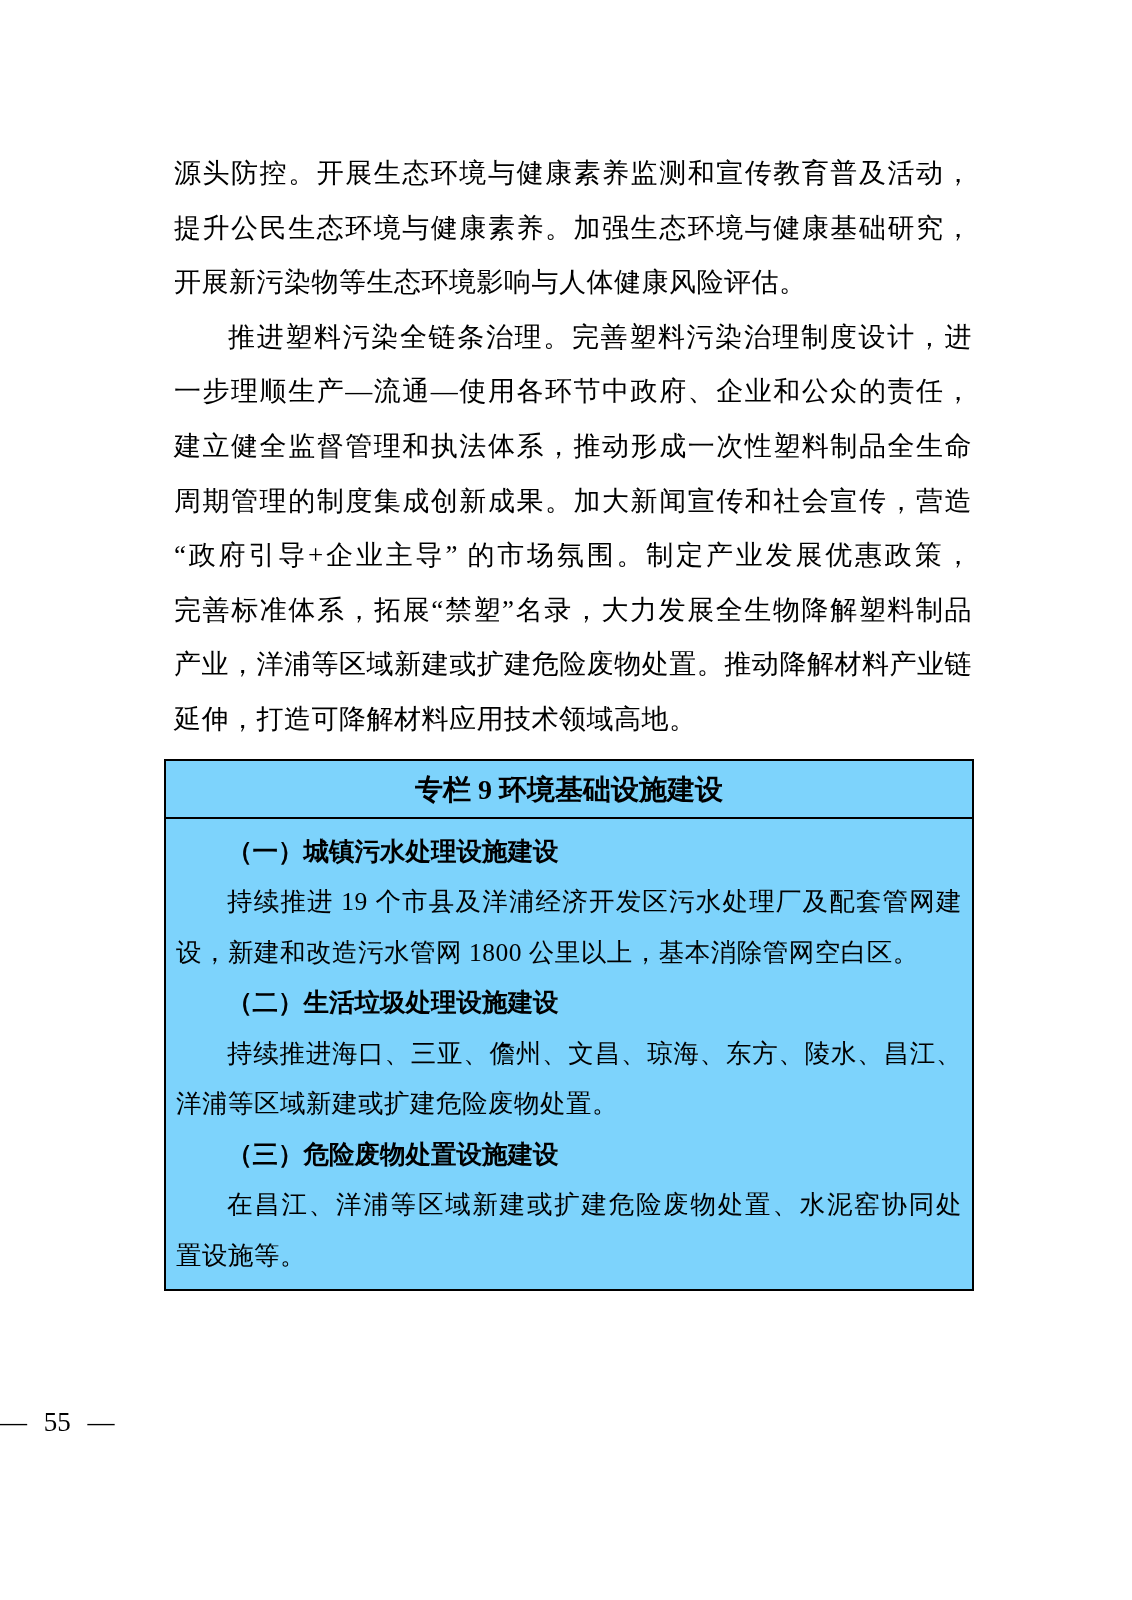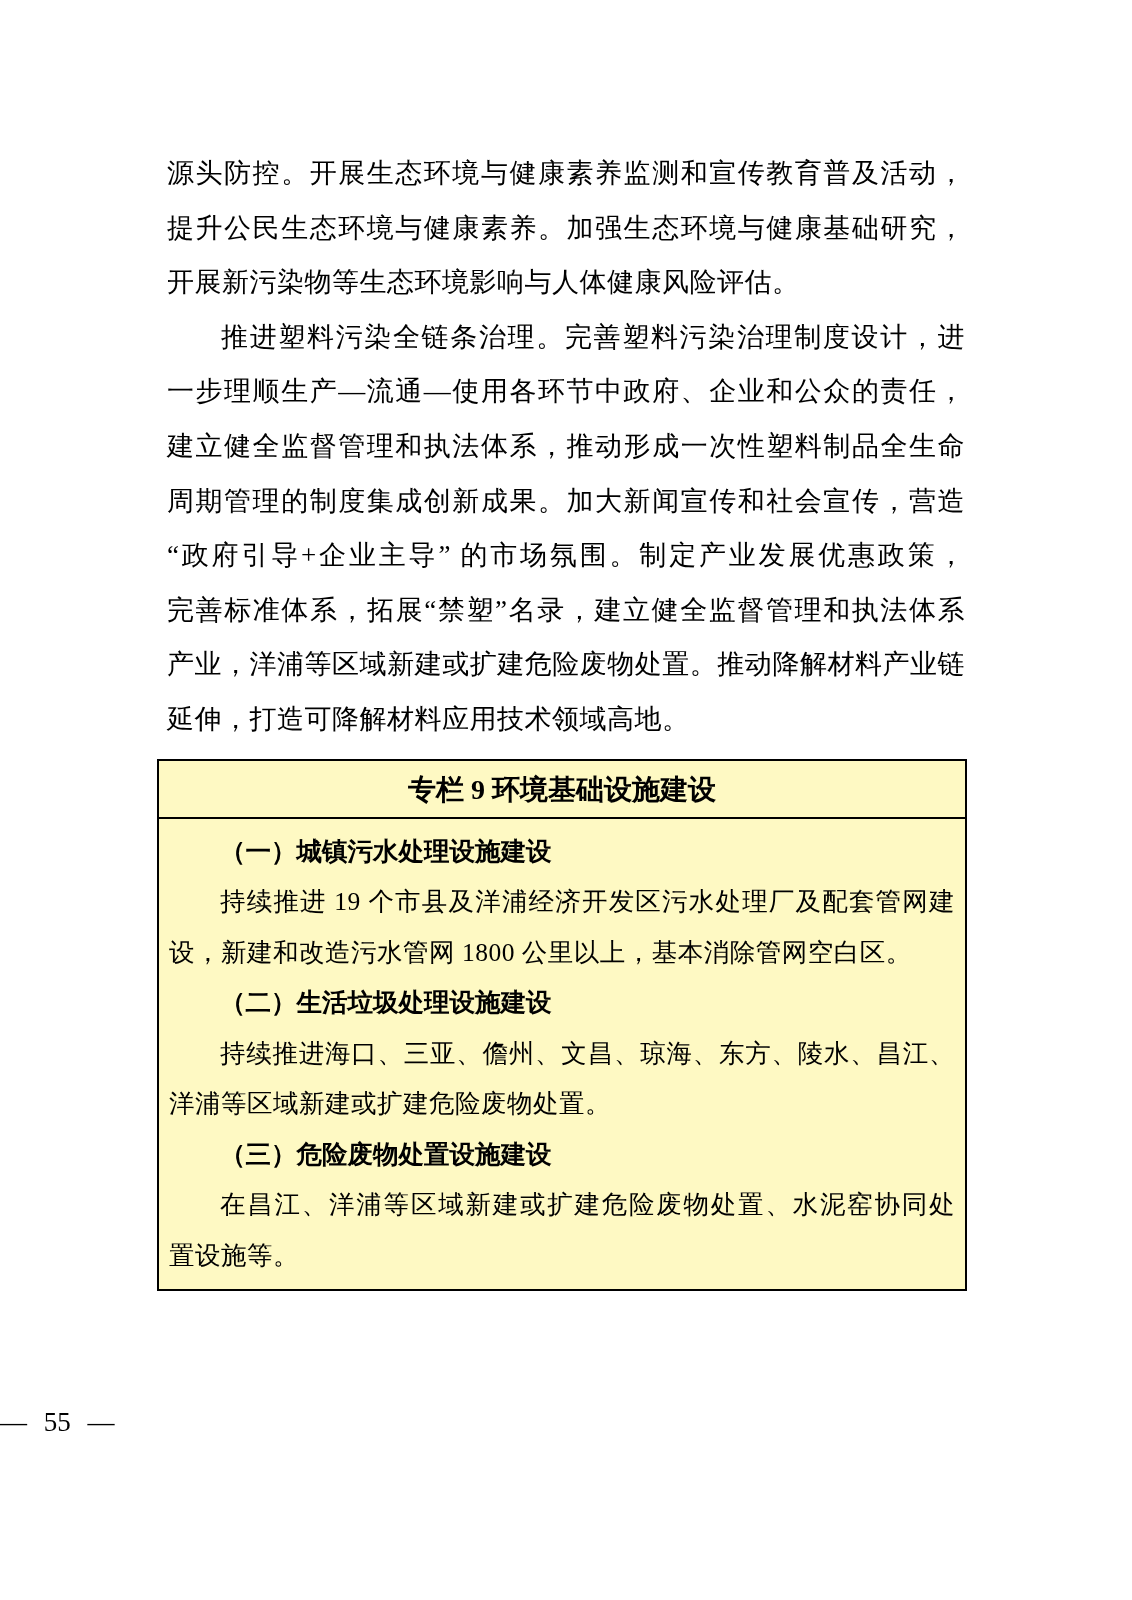--- a/index.html
+++ b/index.html
@@ -8,21 +8,21 @@
     position: relative;
     width: 1132px;
     height: 1600px;
     background: #ffffff;
     color: #000000;
     font-family: "Liberation Serif", "DejaVu Serif", serif;
     overflow: hidden;
   }
   .content {
     position: absolute;
-    left: 167px;
+    left: 174px;
     top: 146px;
     width: 798px;
   }
   .bline {
     margin: 0;
     font-size: 27px;
     line-height: 54.6px;
     letter-spacing: 0.5px;
     text-align: justify;
     text-align-last: justify;
@@ -30,21 +30,21 @@
   }
   .bline.lastline { text-align-last: left; }
   .bline.indent { text-indent: 54px; }
   .bold { font-weight: normal; }
   .column-box {
     position: relative;
     left: -10px;
     width: 810px;
     margin-top: 12px;
     border: 2px solid #000000;
-    background: #fef9c3;
+    background: #7dd3fc;
   }
   .box-header {
     height: 58px;
     line-height: 58px;
     text-align: center;
     text-align-last: center;
     font-size: 28px;
     font-weight: bold;
     border-bottom: 2px solid #000000;
     color: #000000;
@@ -93,21 +93,21 @@
 
     <p class="bline">源头防控。开展生态环境与健康素养监测和宣传教育普及活动，</p>
     <p class="bline">提升公民生态环境与健康素养。加强生态环境与健康基础研究，</p>
     <p class="bline lastline">开展新污染物等生态环境影响与人体健康风险评估。</p>
 
     <p class="bline indent"><span class="bold">推进塑料污染全链条治理。</span><span>完善塑料污染治理制度设计，进</span></p>
     <p class="bline">一步理顺生产—流通—使用各环节中政府、企业和公众的责任，</p>
     <p class="bline">建立健全监督管理和执法体系，推动形成一次性塑料制品全生命</p>
     <p class="bline">周期管理的制度集成创新成果。加大新闻宣传和社会宣传，营造</p>
     <p class="bline">“政府引导+企业主导” 的市场氛围。制定产业发展优惠政策，</p>
-    <p class="bline">完善标准体系，拓展“禁塑”名录，建立健全监督管理和执法体系</p>
+    <p class="bline">完善标准体系，拓展“禁塑”名录，大力发展全生物降解塑料制品</p>
     <p class="bline">产业，洋浦等区域新建或扩建危险废物处置。推动降解材料产业链</p>
     <p class="bline lastline">延伸，打造可降解材料应用技术领域高地。</p>
 
     <div class="column-box">
       <div class="box-header">专栏 9  环境基础设施建设</div>
       <div class="box-body">
         <p class="box-heading">（一）城镇污水处理设施建设</p>
         <p class="box-line indent">持续推进 19 个市县及洋浦经济开发区污水处理厂及配套管网建</p>
         <p class="box-line lastline">设，新建和改造污水管网 1800 公里以上，基本消除管网空白区。</p>
 

